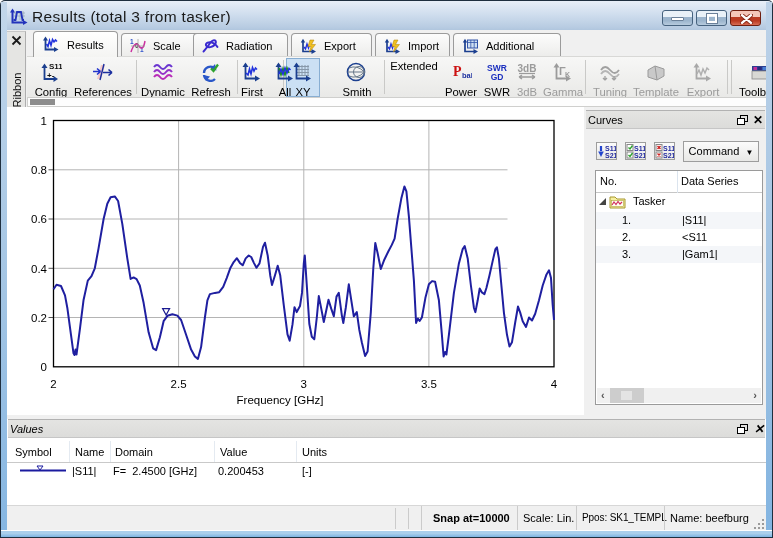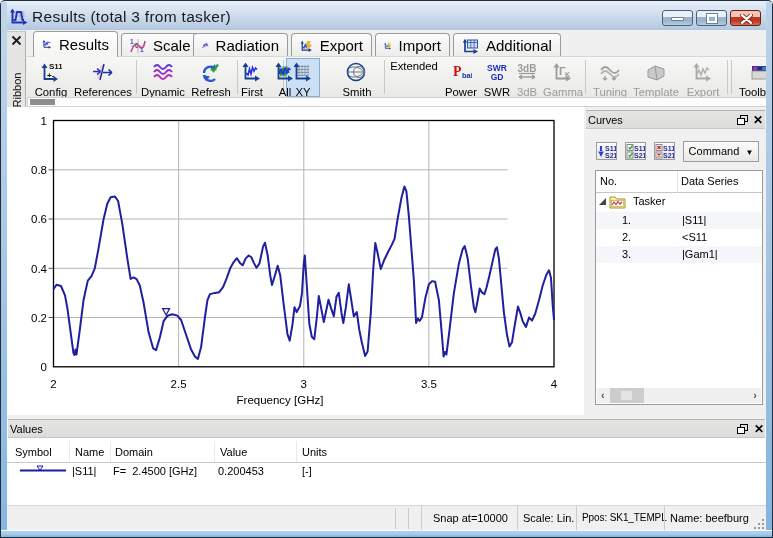--- a/index.html
+++ b/index.html
@@ -21,21 +21,21 @@
   #btn-close { left:730px; width:31px; background:linear-gradient(#f5c6b8 0 45%, #bb3b22 45% 70%, #d86d55); border-color:#6e1f10; }
   .glyph-min { position:absolute; left:8px; top:6px; width:13px; height:4px; background:#fff; border:1px solid #6a8099; border-radius:1px; }
   .glyph-max { position:absolute; left:10px; top:3px; width:10px; height:9px; border:2px solid #fff; outline:1px solid #6a8099; }
   
   #client { left:7px; top:30px; width:759px; height:500px; background:#f0f0f0; overflow:hidden; }
   
   #ribbonstrip { left:0; top:1px; width:19px; height:76px; background:#e5e5e3; border-right:1px solid #aeaeae; border-top:1px solid #c6c6c6;}
   
   .tab { position:absolute; top:3px; height:24px; background:linear-gradient(#fcfcfc,#ececea); border:1px solid #9b9b9b; border-bottom:none; border-radius:4px 4px 0 0; display:flex; align-items:center; padding:0 8px; gap:7px; }
   .tab.active { top:1px; height:26px; background:linear-gradient(#ffffff,#f4f4f2); z-index:3; }
-  .tab span { font-size:15px; color:#000; }
+  .tab span { font-size:11px; color:#000; }
   
   #toolbar { left:20px; top:26px; width:739px; height:41px; background:linear-gradient(#f7f7f6,#e9e9e7); border-top:1px solid #d8d8d6; }
   .titem { position:absolute; top:2px; text-align:center; }
   .titem .ic { height:26px; display:flex; align-items:center; justify-content:center; }
   .titem .lb { font-size:11.3px; color:#000; margin-top:1px; white-space:nowrap; }
   .titem.dis .lb { color:#9b9b9b; }
   .tsep { position:absolute; top:3px; width:1px; height:34px; background:#c9c9c7; }
   #xybox { position:absolute; left:259px; top:1px; width:34px; height:39px; background:#cbe0f4; border:1px solid #88aed2; }
   
   #rscroll { left:20px; top:67px; width:741px; height:10px; background:#fdfdfd; border:1px solid #cfcfcd; }
@@ -450,21 +450,21 @@
       <div id="cscroll">
         <div class="arr" style="left:4px;">‹</div>
         <div class="th"></div>
         <div class="arr" style="right:4px;">›</div>
       </div>
     </div>
   </div>
 
   <div class="abs" id="values">
     <div style="position:absolute;left:0;top:0;width:759px;height:4px;background:#f0f0f0;"></div>
-    <div class="paneltitle" style="left:1px;top:4px;width:757px;height:19px;">
+    <div class="paneltitle" style="left:1px;top:4px;width:757px;height:19px;font-style:italic;">
       <div class="pt" style="left:2px;">Values</div>
       <svg class="dockic" style="left:729px" width="11" height="10" viewBox="0 0 11 10">
           <rect x="3.5" y="0.5" width="7" height="6" fill="none" stroke="#000"></rect>
           <rect x="0.5" y="3.5" width="7" height="6" fill="#fff" stroke="#000"></rect>
         </svg>
       <div style="position:absolute;left:746px;top:2px;font-size:12px;font-weight:bold;">✕</div>
     </div>
     <div style="position:absolute;left:0;top:24px;width:759px;height:66px;background:#fff;"></div>
     <div class="vsep" style="left:62px;top:26px;height:21px;"></div>
     <div class="vsep" style="left:103px;top:26px;height:21px;"></div>
@@ -482,21 +482,21 @@
       </svg>
     <span style="position:absolute;left:65px;top:50px;">|S11|</span>
     <span style="position:absolute;left:106px;top:50px;">F=&nbsp; 2.4500 [GHz]</span>
     <span style="position:absolute;left:211px;top:50px;">0.200453</span>
     <span style="position:absolute;left:295px;top:50px;">[-]</span>
   </div>
 
   <div class="abs" id="status">
     <div class="vsep2" style="left:388px"></div>
     <div class="vsep2" style="left:401px"></div>
-    <div class="scell" style="left:414px;width:96px;">
+    <div class="scell" style="left:414px;width:96px;font-weight:bold;">
         <span style="left:11px;">Snap at=10000</span>
       </div>
     <div class="scell" style="left:510px;width:59px;">
         <span>Scale: Lin.</span>
       </div>
     <div class="scell" style="left:569px;width:88px;padding-left:16px;">
         <span style="font-size:10px;letter-spacing:-0.1px;">Ppos: SK1_TEMPL</span>
       </div>
     <div class="scell" style="left:657px;width:102px;">
         <span>Name: beefburg</span>

